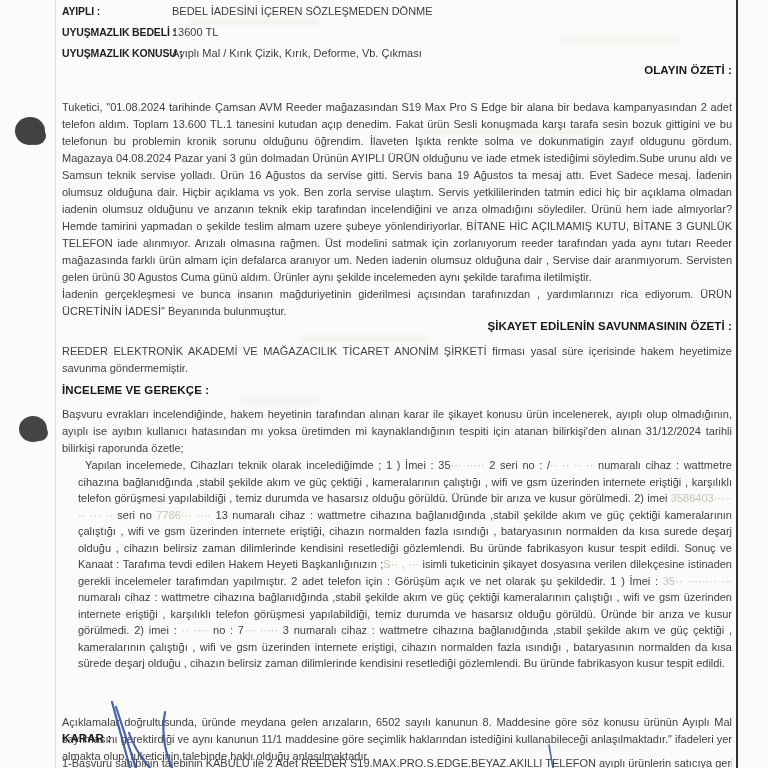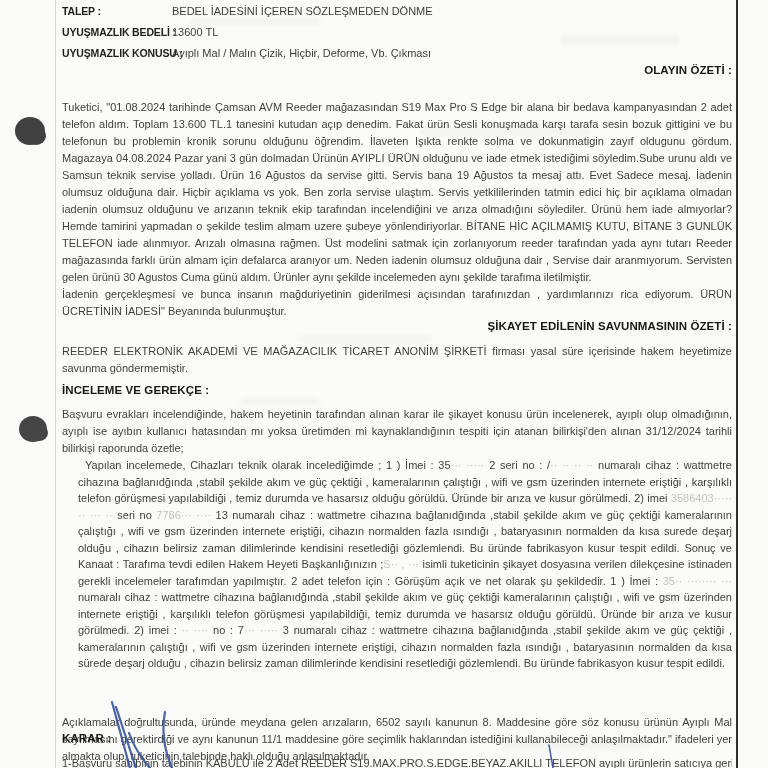--- a/index.html
+++ b/index.html
@@ -24,30 +24,30 @@
   #artifacts{position:absolute;inset:0;pointer-events:none;}
   .smudge{position:absolute;background:#6a6a64;opacity:.06;border-radius:4px;filter:blur(2px);}
 </style>
 </head>
 <body>
 
 <div id="doc">
 
   <div class="abs" style="top:5px;">
     <div class="field">
-      <span class="lbl">TALEP :</span>
+      <span class="lbl">AYIPLI :</span>
       <span class="val">BEDEL İADESİNİ İÇEREN SÖZLEŞMEDEN DÖNME</span>
     </div>
     <div class="field">
       <span class="lbl">UYUŞMAZLIK BEDELİ :</span>
       <span class="val">13600 TL</span>
     </div>
     <div class="field">
       <span class="lbl">UYUŞMAZLIK KONUSU :</span>
-      <span class="val">Ayıplı Mal / Malın Çizik, Hiçbir, Deforme, Vb. Çıkması</span>
+      <span class="val">Ayıplı Mal / Kırık Çizik, Kırık, Deforme, Vb. Çıkması</span>
     </div>
   </div>
 
   <div class="abs heading" style="top:64px;text-align:right;">OLAYIN ÖZETİ :</div>
   <div class="abs" style="top:99px;">
     <p class="body">Tuketici, "01.08.2024 tarihinde Çamsan AVM Reeder mağazasından S19 Max Pro S Edge bir alana bir bedava kampanyasından 2 adet telefon aldım. Toplam 13.600 TL.1 tanesini kutudan açıp denedim. Fakat ürün Sesli konuşmada karşı tarafa sesin bozuk gittigini ve bu telefonun bu problemin kronik sorunu olduğunu öğrendim. İlaveten Işıkta renkte solma ve dokunmatigin zayıf oldugunu gördum. Magazaya 04.08.2024 Pazar yani 3 gün dolmadan Ürünün AYIPLI ÜRÜN olduğunu ve iade etmek istediğimi söyledim.Sube urunu aldı ve Samsun teknik servise yolladı. Ürün 16 Ağustos da servise gitti. Servis bana 19 Ağustos ta mesaj attı. Evet Sadece mesaj. İadenin olumsuz olduğuna dair. Hiçbir açıklama vs yok. Ben zorla servise ulaştım.  Servis yetkililerinden tatmin edici hiç bir açıklama olmadan iadenin olumsuz olduğunu ve arızanın teknik ekip tarafından incelendiğini ve arıza olmadığını söylediler. Ürünü hem iade almıyorlar? Hemde tamirini yapmadan o şekilde teslim almam uzere şubeye yönlendiriyorlar. BİTANE HİC AÇILMAMIŞ KUTU, BİTANE 3 GUNLÜK TELEFON iade alınmıyor. Arızalı olmasına rağmen. Üst modelini satmak için zorlanıyorum reeder tarafından yada aynı tutarı Reeder mağazasında farklı ürün almam için defalarca aranıyor um. Neden iadenin olumsuz olduğuna dair , Servise dair aranmıyorum. Servisten gelen ürünü 30 Agustos Cuma günü aldım. Ürünler aynı şekilde incelemeden aynı şekilde tarafıma iletilmiştir.</p>
     <p class="body">İadenin gerçekleşmesi ve bunca insanın mağduriyetinin giderilmesi açısından tarafınızdan , yardımlarınızı rica ediyorum. ÜRÜN ÜCRETİNİN İADESİ" Beyanında bulunmuştur.</p>
   </div>
 
   <div class="abs heading" style="top:320px;text-align:right;">ŞİKAYET EDİLENİN SAVUNMASININ ÖZETİ :</div>

